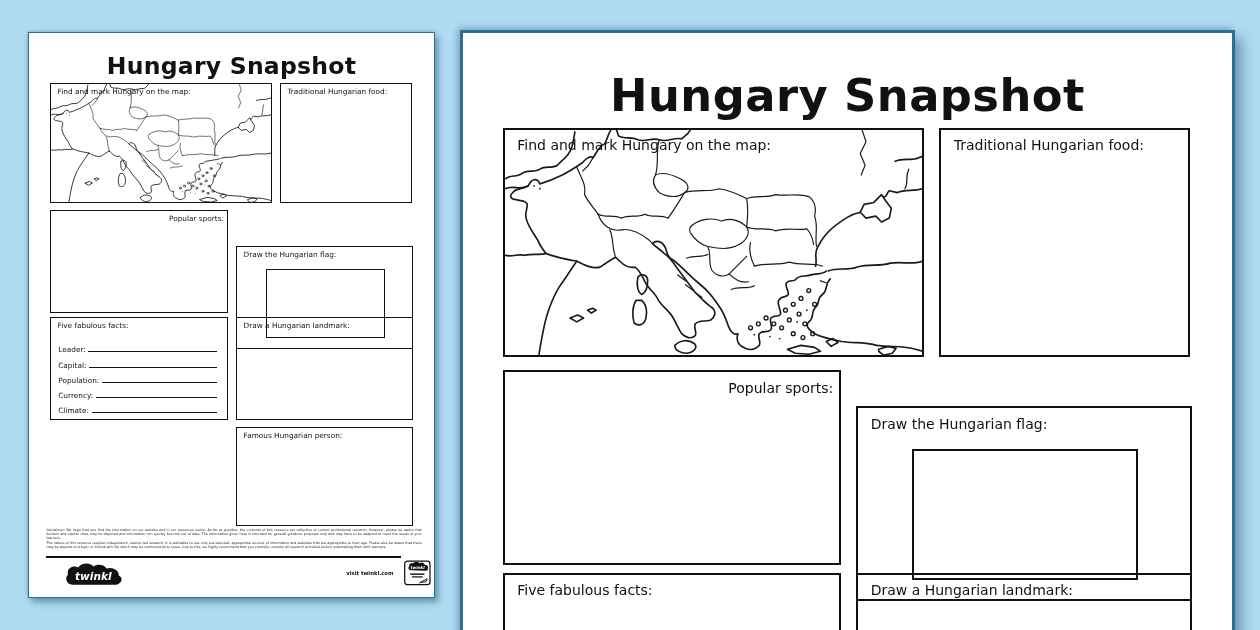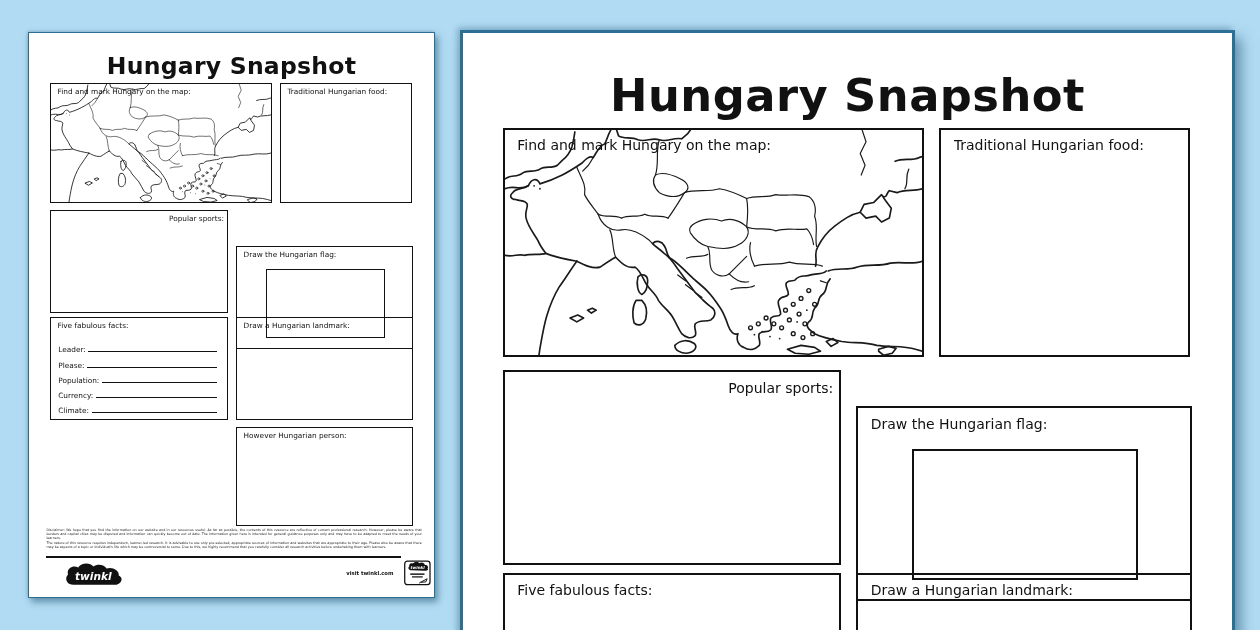--- a/index.html
+++ b/index.html
@@ -169,21 +169,21 @@
   </div>
 
   <div class="box facts">
     <div class="box-label">Five fabulous facts:</div>
     <div class="facts-rows">
         <div class="fact-row">
           <span class="fact-label">Leader:</span>
           <span class="fact-line"></span>
         </div>
         <div class="fact-row">
-          <span class="fact-label">Please:</span>
+          <span class="fact-label">Capital:</span>
           <span class="fact-line"></span>
         </div>
         <div class="fact-row">
           <span class="fact-label">Population:</span>
           <span class="fact-line"></span>
         </div>
         <div class="fact-row">
           <span class="fact-label">Currency:</span>
           <span class="fact-line"></span>
         </div>
@@ -193,21 +193,21 @@
         </div>
       </div>
   </div>
 
   <div class="box landmark">
     <div class="box-label">Draw a Hungarian landmark:</div>
   </div>
 
 
   <div class="box person">
-    <div class="box-label">However Hungarian person:</div>
+    <div class="box-label">Famous Hungarian person:</div>
   </div>
 
   <div class="disclaimer">
     <p>Disclaimer: We hope that you find the information on our website and in our resources useful. As far as possible, the contents of this resource are reflective of current professional research. However, please be aware that borders and capital cities may be disputed and information can quickly become out of date. The information given here is intended for general guidance purposes only and may have to be adapted to meet the needs of your learners.</p>
     <p>The nature of this resource requires independent, learner-led research. It is advisable to use only pre-selected, appropriate sources of information and websites that are appropriate to their age. Please also be aware that there may be aspects of a topic or individual's life which may be controversial to some. Due to this, we highly recommend that you carefully consider all research activities before undertaking them with learners.</p>
   </div>
   <div class="footer-divider"></div>
 
   <div class="footer-logo">
     <svg viewBox="0 0 62 26" preserveAspectRatio="xMidYMid meet">

